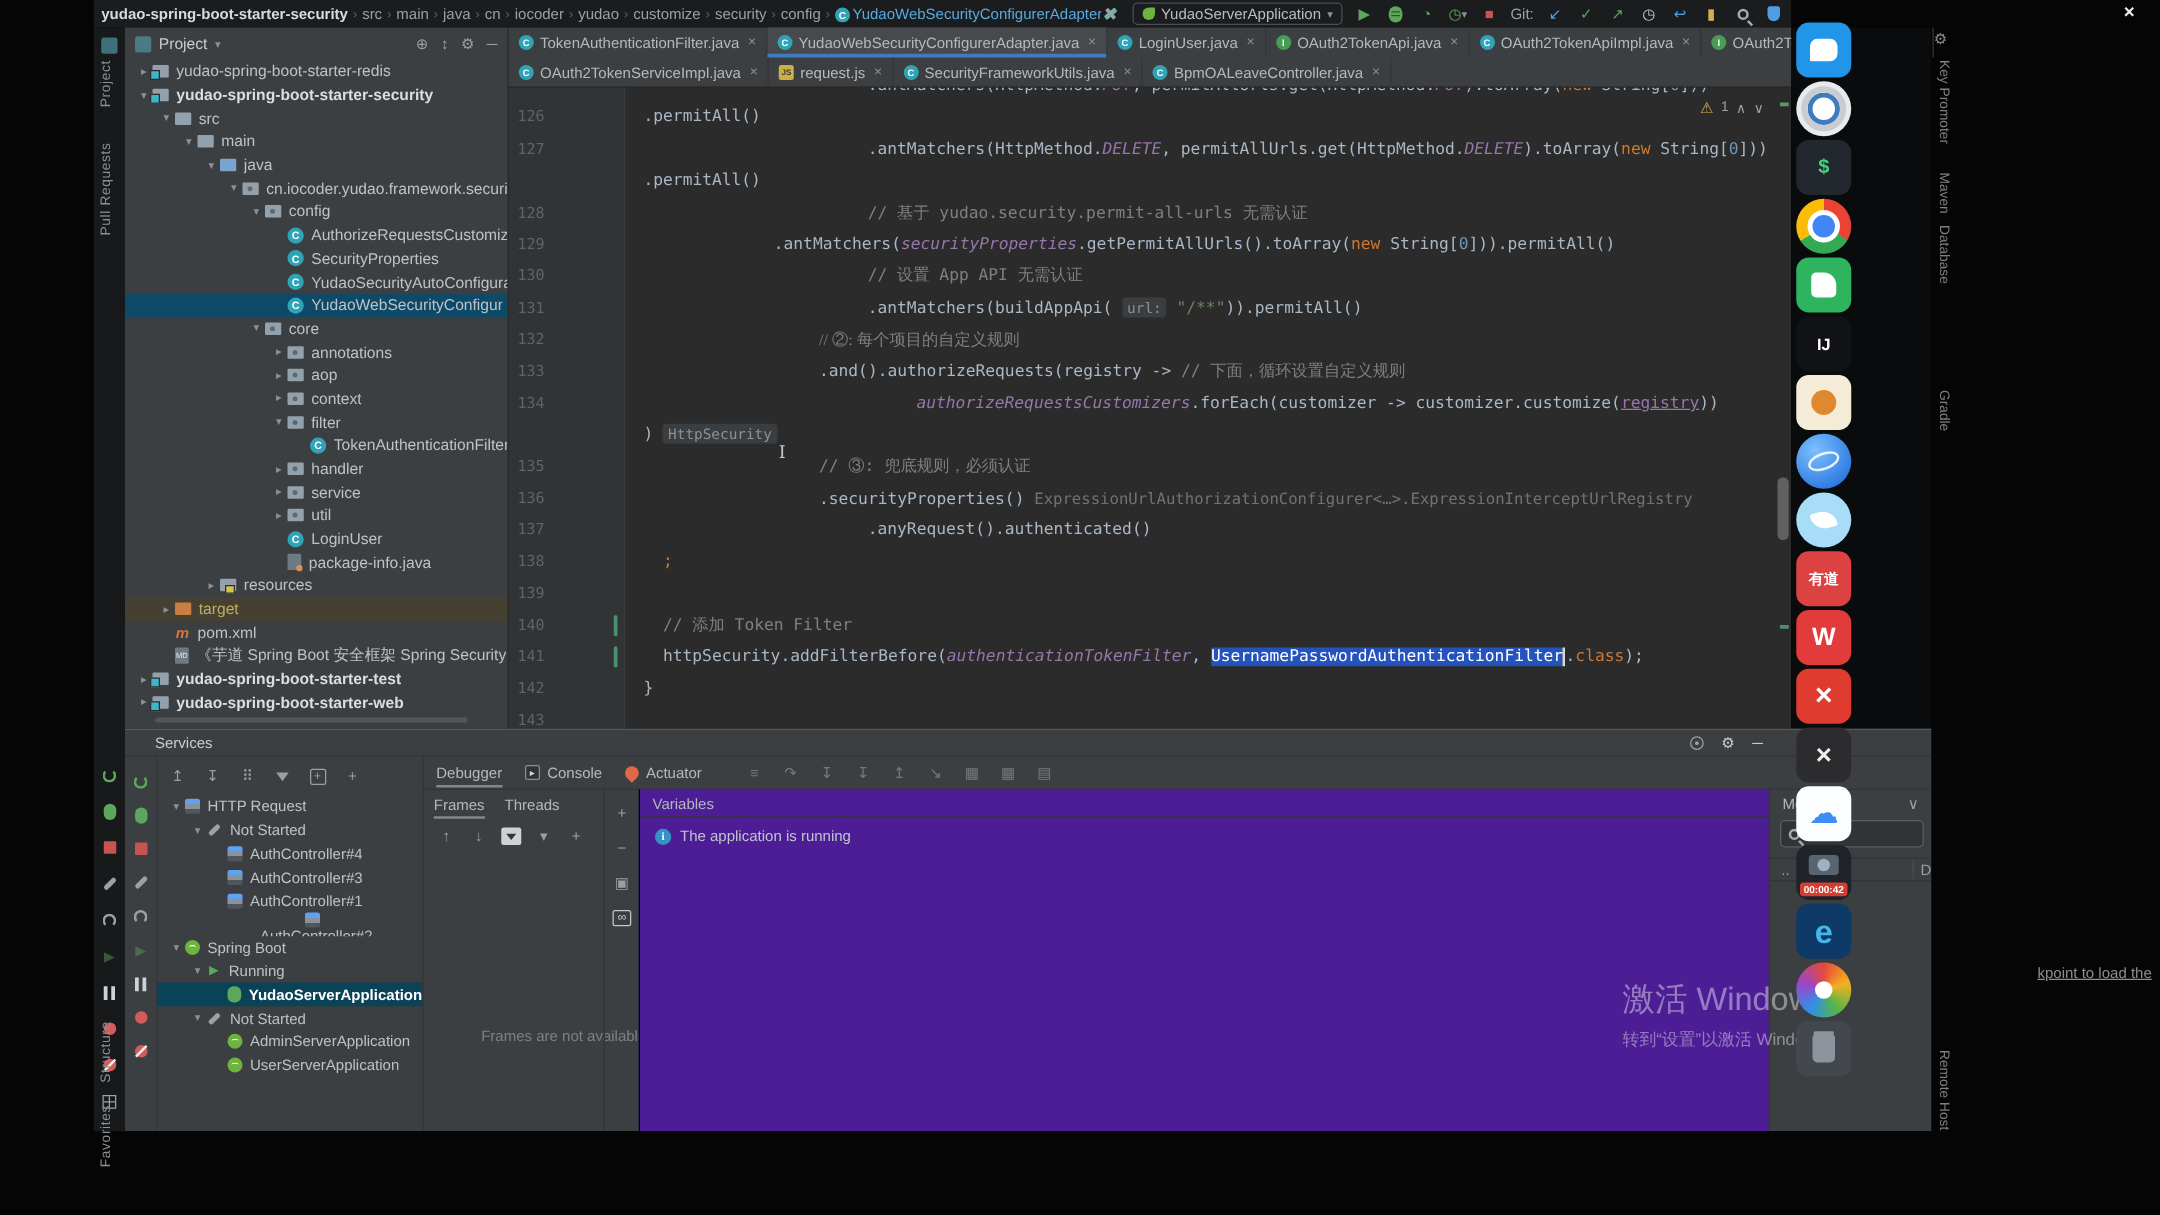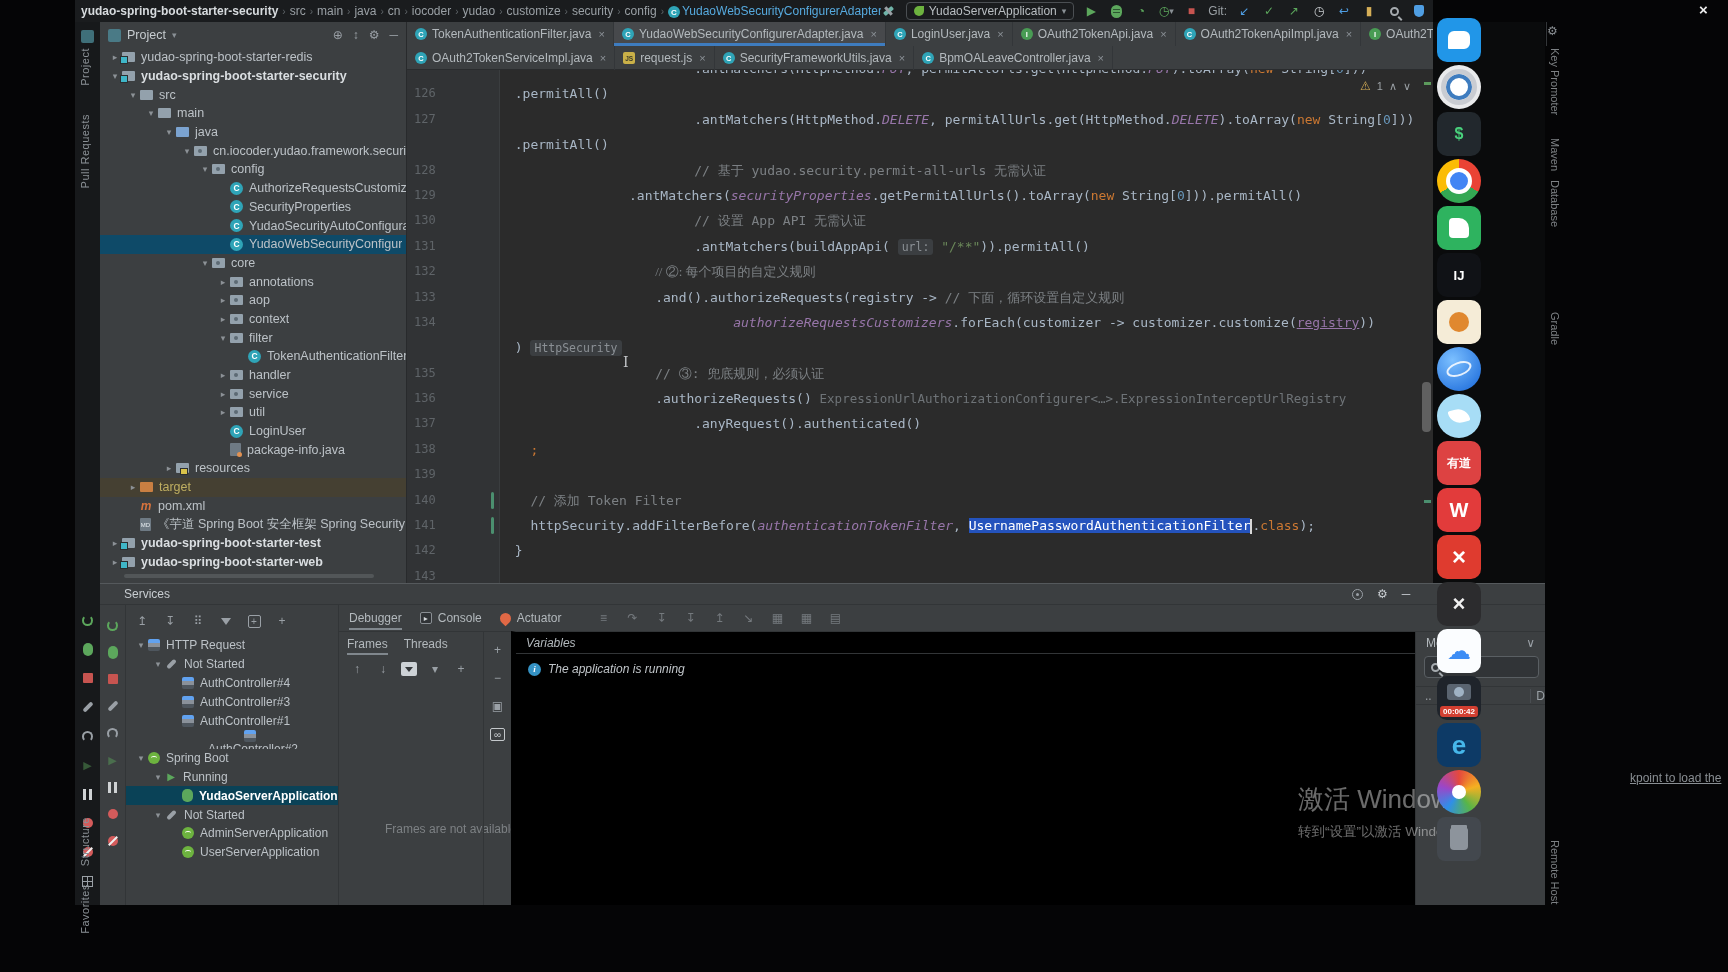--- a/index.html
+++ b/index.html
@@ -161,21 +161,21 @@
   #dbg-tabs { height:26px; display:flex; align-items:center; gap:18px; padding-left:10px; color:#b3b9bd; }
   .dtab { display:flex; align-items:center; gap:6px; height:100%; position:relative; }
   .dtab.active::after { content:""; position:absolute; left:0; right:0; bottom:1px; height:2px; background:#80878d; }
   #dbg-steps { display:flex; gap:13px; margin-left:16px; opacity:.6; align-items:center; }
   #frames-pane { position:absolute; left:0; top:26px; width:144px; bottom:0; border-top:1px solid #323537; }
   #frames-tabs { height:24px; display:flex; gap:16px; padding-left:8px; align-items:center; color:#b3b9bd; }
   #frames-tools { height:26px; display:flex; gap:10px; align-items:center; padding-left:10px; color:#9aa0a6; }
   #frames-empty { position:absolute; left:0; right:-80px; top:190px; text-align:center; color:#7d8184; }
   #watch-strip { position:absolute; left:144px; top:26px; width:28px; bottom:0; border-left:1px solid #323537; border-top:1px solid #323537;
                  display:flex; flex-direction:column; align-items:center; padding-top:10px; gap:12px; color:#b7bcbf; }
-  #vars-pane { position:absolute; left:172px; top:26px; right:130px; bottom:0; border-left:5px solid #000000; border-top:1px solid #323537; background:#000000;font-style:italic; }
+  #vars-pane { position:absolute; left:172px; top:26px; right:130px; bottom:0; border-left:1px solid #000000; border-top:1px solid #323537; background:#4c1d95; }
   #vars-header { height:22px; display:flex; align-items:center; padding-left:10px; color:#b3b9bd; border-bottom:1px solid #323537; }
   #vars-msg { display:flex; align-items:center; gap:7px; padding:8px 0 0 12px; color:#c0c5c9; }
   #memory-pane { position:absolute; right:0; top:26px; width:130px; bottom:0; border-left:1px solid #323537; border-top:1px solid #323537; }
   #memory-header { height:22px; display:flex; align-items:center; justify-content:space-between; padding:0 10px; color:#b3b9bd; }
   #memory-search { margin:2px 6px 0 8px; height:22px; border:1px solid #5a5f63; border-radius:4px; background:#313437;
                    display:flex; align-items:center; padding:0 6px; gap:5px; }
   #memory-cols { display:flex; align-items:center; gap:8px; margin-top:8px; padding-left:9px; color:#9aa0a6; border-top:1px solid #323537; border-bottom:1px solid #323537; height:19px; }
   #memory-hint { position:absolute; left:1291px; top:166px; color:#8a8f93; white-space:nowrap;text-decoration:underline; }
 
   
@@ -551,29 +551,29 @@
         <div class="gline gmark">141</div>
         <div class="gline">142</div>
         <div class="gline">143</div>
       </div>
     <div id="code">
         <div class="cline" style="padding-left: 193.2px;"><span class="tk-pl">.antMatchers(HttpMethod.</span><span class="tk-cst">PUT</span><span class="tk-pl">, permitAllUrls.get(HttpMethod.</span><span class="tk-cst">PUT</span><span class="tk-pl">).toArray(</span><span class="tk-kw">new</span><span class="tk-pl"> String[</span><span class="tk-num">0</span><span class="tk-pl">]))</span></div>
         <div class="cline" style="padding-left: 13.8px;"><span class="tk-pl">.permitAll()</span></div>
         <div class="cline" style="padding-left: 193.2px;"><span class="tk-pl">.antMatchers(HttpMethod.</span><span class="tk-cst">DELETE</span><span class="tk-pl">, permitAllUrls.get(HttpMethod.</span><span class="tk-cst">DELETE</span><span class="tk-pl">).toArray(</span><span class="tk-kw">new</span><span class="tk-pl"> String[</span><span class="tk-num">0</span><span class="tk-pl">]))</span></div>
         <div class="cline" style="padding-left: 13.8px;"><span class="tk-pl">.permitAll()</span></div>
         <div class="cline" style="padding-left: 193.2px;"><span class="tk-cm">// 基于 yudao.security.permit-all-urls 无需认证</span></div>
-        <div class="cline" style="padding-left: 118px; margin-left: 10px;"><span class="tk-pl">.antMatchers(</span><span class="tk-fld">securityProperties</span><span class="tk-pl">.getPermitAllUrls().toArray(</span><span class="tk-kw">new</span><span class="tk-pl"> String[</span><span class="tk-num">0</span><span class="tk-pl">])).permitAll()</span></div>
+        <div class="cline" style="padding-left: 118px;"><span class="tk-pl">.antMatchers(</span><span class="tk-fld">securityProperties</span><span class="tk-pl">.getPermitAllUrls().toArray(</span><span class="tk-kw">new</span><span class="tk-pl"> String[</span><span class="tk-num">0</span><span class="tk-pl">])).permitAll()</span></div>
         <div class="cline" style="padding-left: 193.2px;"><span class="tk-cm">// 设置 App API 无需认证</span></div>
         <div class="cline" style="padding-left: 193.2px;"><span class="tk-pl">.antMatchers(buildAppApi( </span><span class="tk-inl">url:</span><span class="tk-pl"> </span><span class="tk-str">"/**"</span><span class="tk-pl">)).permitAll()</span></div>
         <div class="cline" style="padding-left: 154.2px; font-family: Liberation Serif, serif;"><span class="tk-cm">// ②: 每个项目的自定义规则</span></div>
         <div class="cline" style="padding-left: 154.2px;"><span class="tk-pl">.and().authorizeRequests(registry -&gt; </span><span class="tk-cm">// 下面，循环设置自定义规则</span></div>
         <div class="cline" style="padding-left: 232.2px;"><span class="tk-fld">authorizeRequestsCustomizers</span><span class="tk-pl">.forEach(customizer -&gt; customizer.customize(</span><span class="tk-lnk">registry</span><span class="tk-pl">))</span></div>
         <div class="cline" style="padding-left: 13.8px;"><span class="tk-pl">) </span><span class="tk-inl">HttpSecurity</span></div>
         <div class="cline" style="padding-left: 154.2px;"><span class="tk-cm">// ③: 兜底规则，必须认证</span></div>
-        <div class="cline" style="padding-left: 154.2px;"><span class="tk-pl">.authorizeRequests() </span><span class="tk-inl2">ExpressionUrlAuthorizationConfigurer&lt;…&gt;.ExpressionInterceptUrlRegistry</span></div>
+        <div class="cline" style="padding-left: 154.2px;"><span class="tk-pl">.securityProperties() </span><span class="tk-inl2">ExpressionUrlAuthorizationConfigurer&lt;…&gt;.ExpressionInterceptUrlRegistry</span></div>
         <div class="cline" style="padding-left: 193.2px;"><span class="tk-pl">.anyRequest().authenticated()</span></div>
         <div class="cline" style="padding-left: 29.4px;"><span class="tk-kw">;</span></div>
         <div class="cline" style="padding-left: 6px;"></div>
         <div class="cline" style="padding-left: 29.4px;"><span class="tk-cm">// 添加 Token Filter</span></div>
         <div class="cline" style="padding-left: 29.4px;"><span class="tk-pl">httpSecurity.addFilterBefore(</span><span class="tk-fld">authenticationTokenFilter</span><span class="tk-pl">, </span><span class="tk-sel">UsernamePasswordAuthenticationFilter</span><span class="caret"></span><span class="tk-pl">.</span><span class="tk-kw">class</span><span class="tk-pl">);</span></div>
         <div class="cline" style="padding-left: 13.8px;"><span class="tk-pl">}</span></div>
         <div class="cline" style="padding-left: 6px;"></div>
       </div>
     <div id="inspection">
       <span class="warn">⚠</span>

